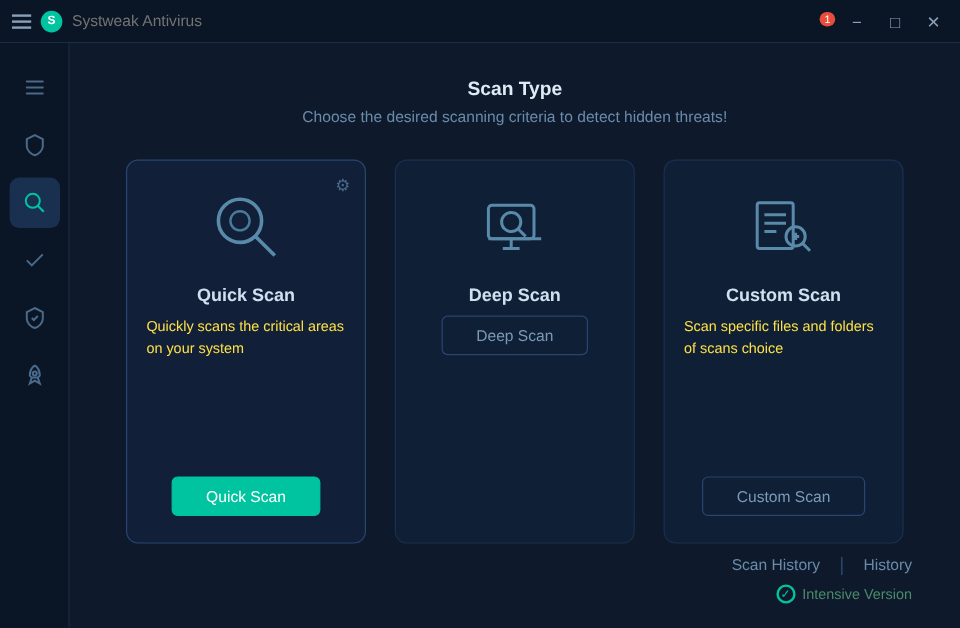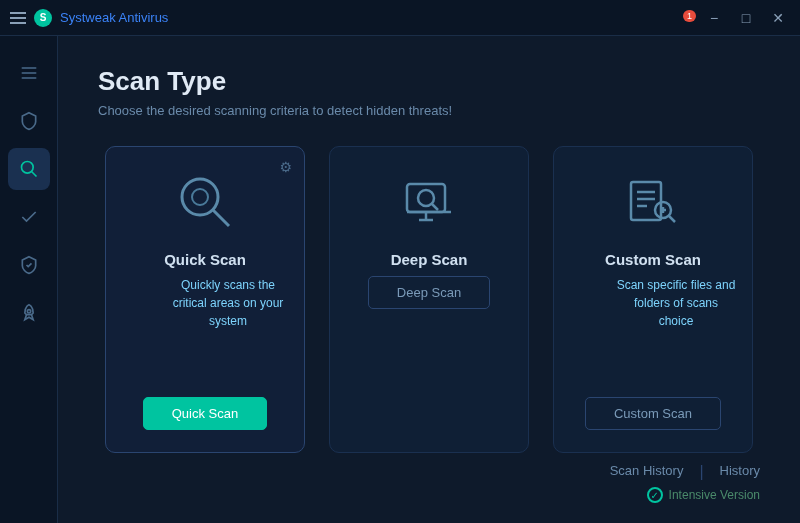--- a/index.html
+++ b/index.html
@@ -48,21 +48,21 @@
       border-radius: 50%;
       display: flex;
       align-items: center;
       justify-content: center;
       font-size: 10px;
       font-weight: bold;
       color: #fff;
     }
     .app-title {
       font-size: 13px;
-      color: #3b82f6;
+      color: #737373;
       font-weight: 500;
     }
     .title-bar-right {
       display: flex;
       align-items: center;
       gap: 4px;
     }
     .tb-btn {
       width: 28px;
       height: 22px;
@@ -124,28 +124,28 @@
     
     .content {
       flex: 1;
       display: flex;
       flex-direction: column;
       padding: 30px 40px 20px 40px;
       position: relative;
     }
 
     .page-title {
-      text-align: left;
-      font-size: 26px;
+      text-align: center;
+      font-size: 16px;
       font-weight: 600;
       color: #e0eaf5;
       margin-bottom: 6px;
     }
     .page-subtitle {
-      text-align: left;
+      text-align: center;
       font-size: 13px;
       color: #6a8aaa;
       margin-bottom: 28px;
     }
 
     
     .cards-container {
       display: flex;
       gap: 24px;
       justify-content: center;
@@ -195,26 +195,24 @@
 
     .card-title {
       font-size: 15px;
       font-weight: 600;
       color: #d0e0f0;
       margin-bottom: 8px;
       text-align: center;
     }
     .card-desc {
       font-size: 12px;
-      color: #7dd3fc;
-      text-align: center;
+      color: #fde047;
       line-height: 1.5;
       margin-bottom: 18px;
       flex: 1;
-      margin-left: 46px;
     }
 
     .card-btn {
       padding: 8px 28px;
       border-radius: 5px;
       font-size: 13px;
       font-weight: 500;
       cursor: pointer;
       border: 1px solid #2a4570;
       background: #0f1f35;

